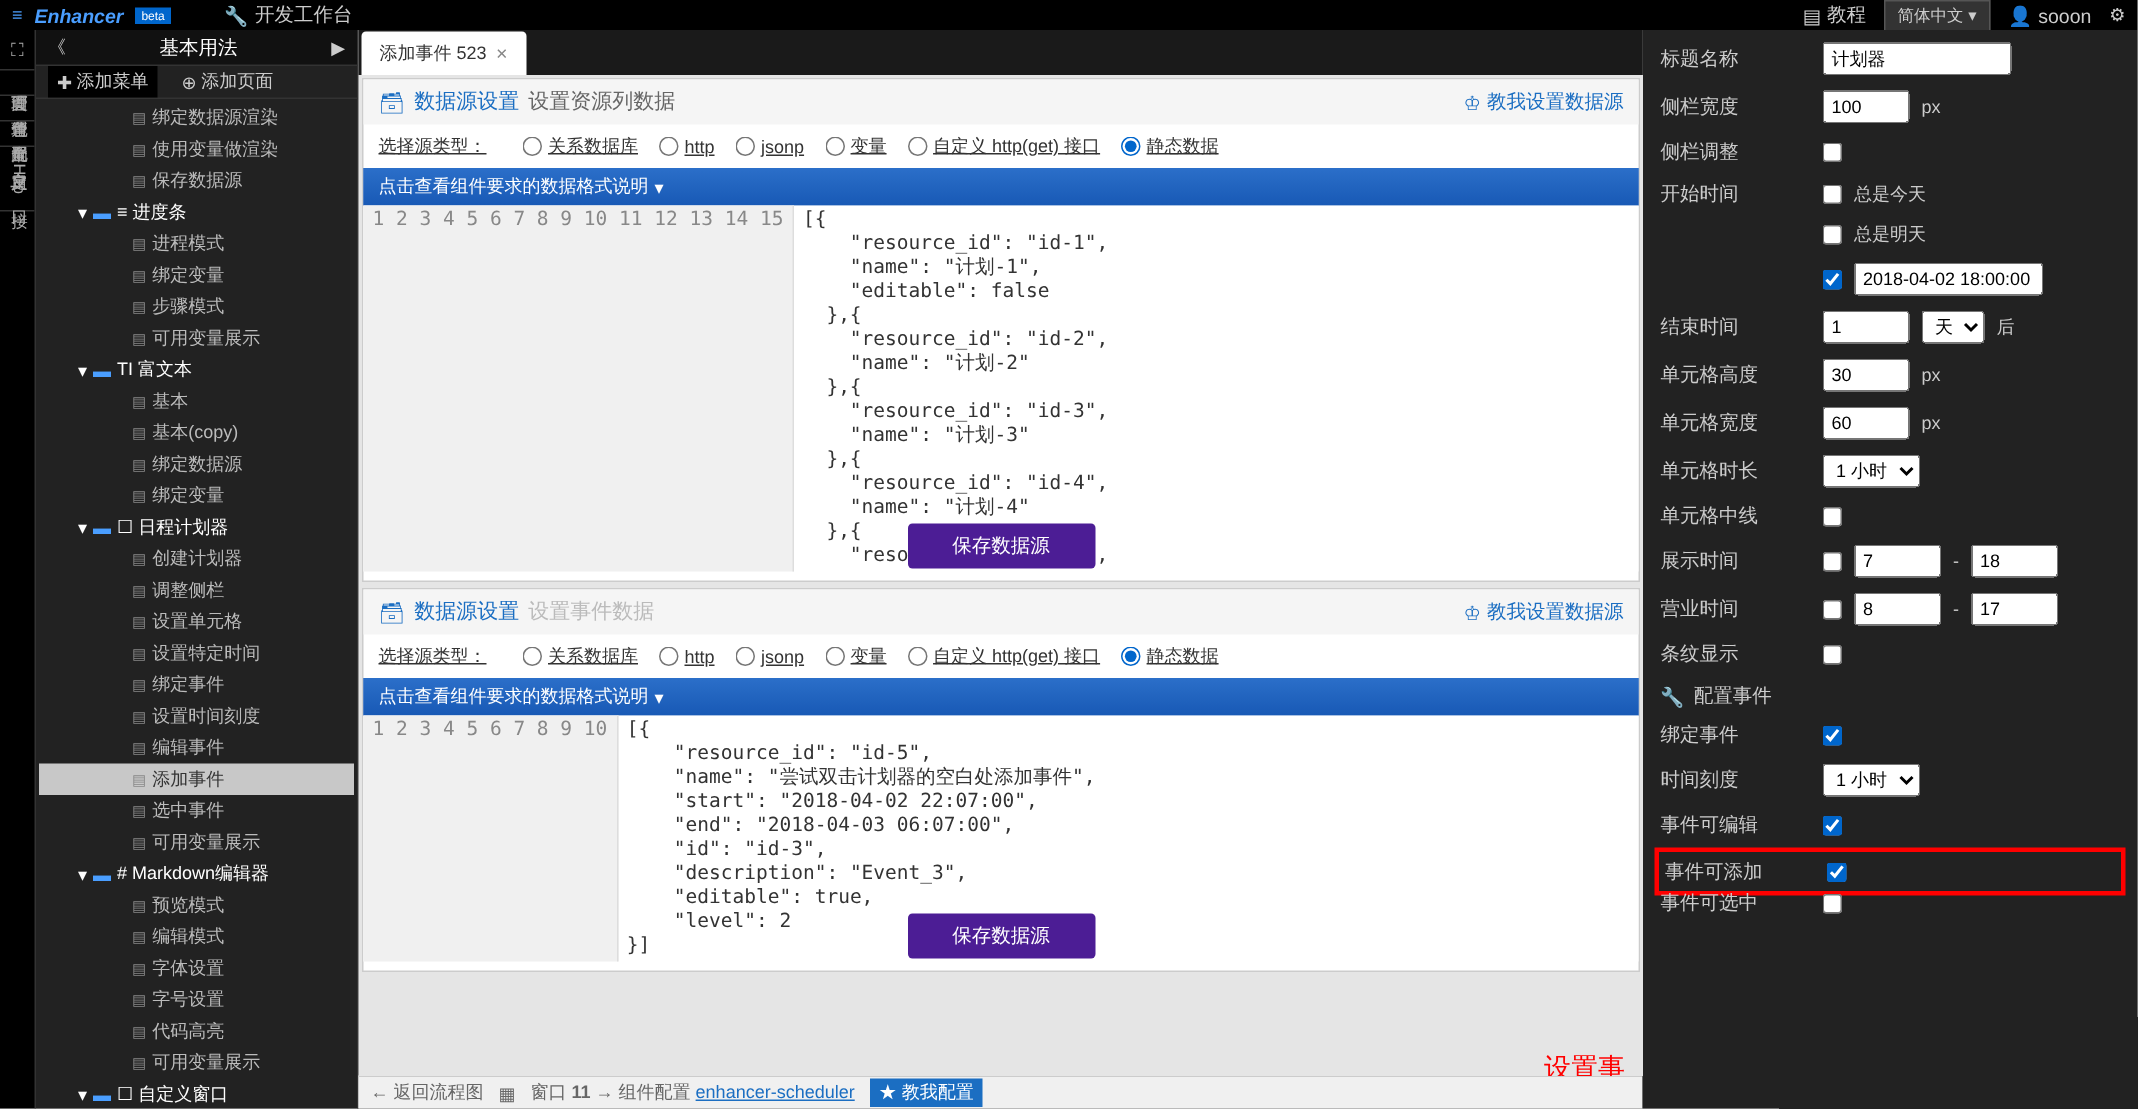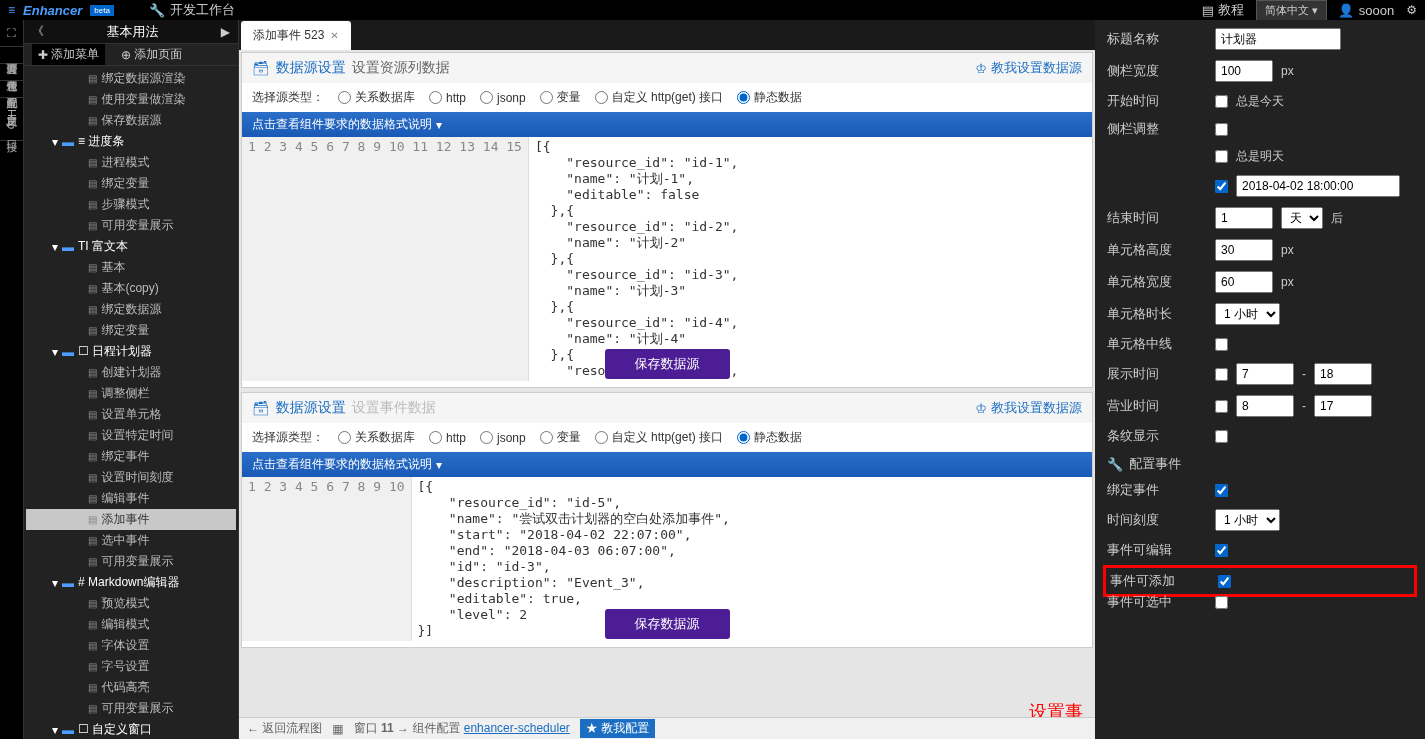--- a/index.html
+++ b/index.html
@@ -41,21 +41,21 @@
 .tab-close { color: #888; cursor: pointer; font-size: 10px; }
 
 .center-content { flex: 1; overflow-y: auto; display: flex; flex-direction: column; background: #e5e5e5; position: relative; }
 
 .ds-panel { margin: 2px; background: #fff; border: 1px solid #ccc; }
 .ds-header { display: flex; justify-content: space-between; align-items: center; padding: 6px 10px; background: #f5f5f5; }
 .ds-header-left { display: flex; align-items: center; gap: 6px; color: #1b6ec2; font-size: 14px; }
 .ds-header-sub { color: #666; }
 .ds-header-right { color: #1b6ec2; display: flex; align-items: center; gap: 4px; font-size: 13px; }
 
-.ds-types { padding: 6px 10px; display: flex; align-items: center; gap: 14px; font-size: 12px; color: #333; }
+.ds-types { padding: 6px 10px; display: flex; align-items: center; gap: 24px; font-size: 12px; color: #333; text-decoration: underline; }
 .ds-radio { display: flex; align-items: center; gap: 4px; }
 .ds-radio input { accent-color: #0066cc; }
 
 .blue-bar { background: #1859b5; background-image: linear-gradient(#2b6fc9, #1859b5); color: #fff; padding: 4px 10px; font-size: 12px; display: flex; align-items: center; gap: 4px; }
 
 .code-area { display: flex; background: #fff; }
 .line-numbers { background: #f0f0f0; color: #888; text-align: right; padding: 2px 6px; font-family: Consolas, monospace; font-size: 13px; line-height: 16px; border-right: 1px solid #ddd; }
 .code-text { flex: 1; padding: 2px 6px; font-family: Consolas, monospace; font-size: 13px; line-height: 16px; color: #333; white-space: pre; }
 
 .save-btn-row { display: flex; justify-content: center; padding: 8px; position: relative; margin-top: -40px; }
@@ -452,37 +452,37 @@
     <div class="prop-row">
         <span class="prop-label">标题名称</span>
         <input class="prop-input" value="计划器" style="">
       </div>
     <div class="prop-row">
         <span class="prop-label">侧栏宽度</span>
         <input class="prop-input-sm" value="100" style="">
         <span class="prop-unit">px</span>
       </div>
     <div class="prop-row">
+        <span class="prop-label">侧栏调整</span>
+        <input type="checkbox" class="prop-check" style="">
+      </div>
+    <div class="prop-row">
         <span class="prop-label">开始时间</span>
         <input type="checkbox" class="prop-check" style="">
         <span class="prop-unit">总是今天</span>
-      </div>
-    <div class="prop-row">
-        <span class="prop-label">侧栏调整</span>
-        <input type="checkbox" class="prop-check" style="">
       </div>
     <div class="prop-row">
         <span class="prop-label"></span>
         <input type="checkbox" class="prop-check" style="">
         <span class="prop-unit">总是明天</span>
       </div>
     <div class="prop-row">
         <span class="prop-label"></span>
         <input type="checkbox" class="prop-check" checked="" style="">
-        <input class="prop-input" style="width: 164px;" value="2018-04-02 18:00:00">
+        <input class="prop-input" style="width: 126px;" value="2018-04-02 18:00:00">
       </div>
     <div class="prop-row">
         <span class="prop-label">结束时间</span>
         <input class="prop-input-sm" value="1" style="">
         <select class="prop-select"><option>天</option></select>
         <span class="prop-unit">后</span>
       </div>
     <div class="prop-row">
         <span class="prop-label">单元格高度</span>
         <input class="prop-input-sm" value="30" style="">

